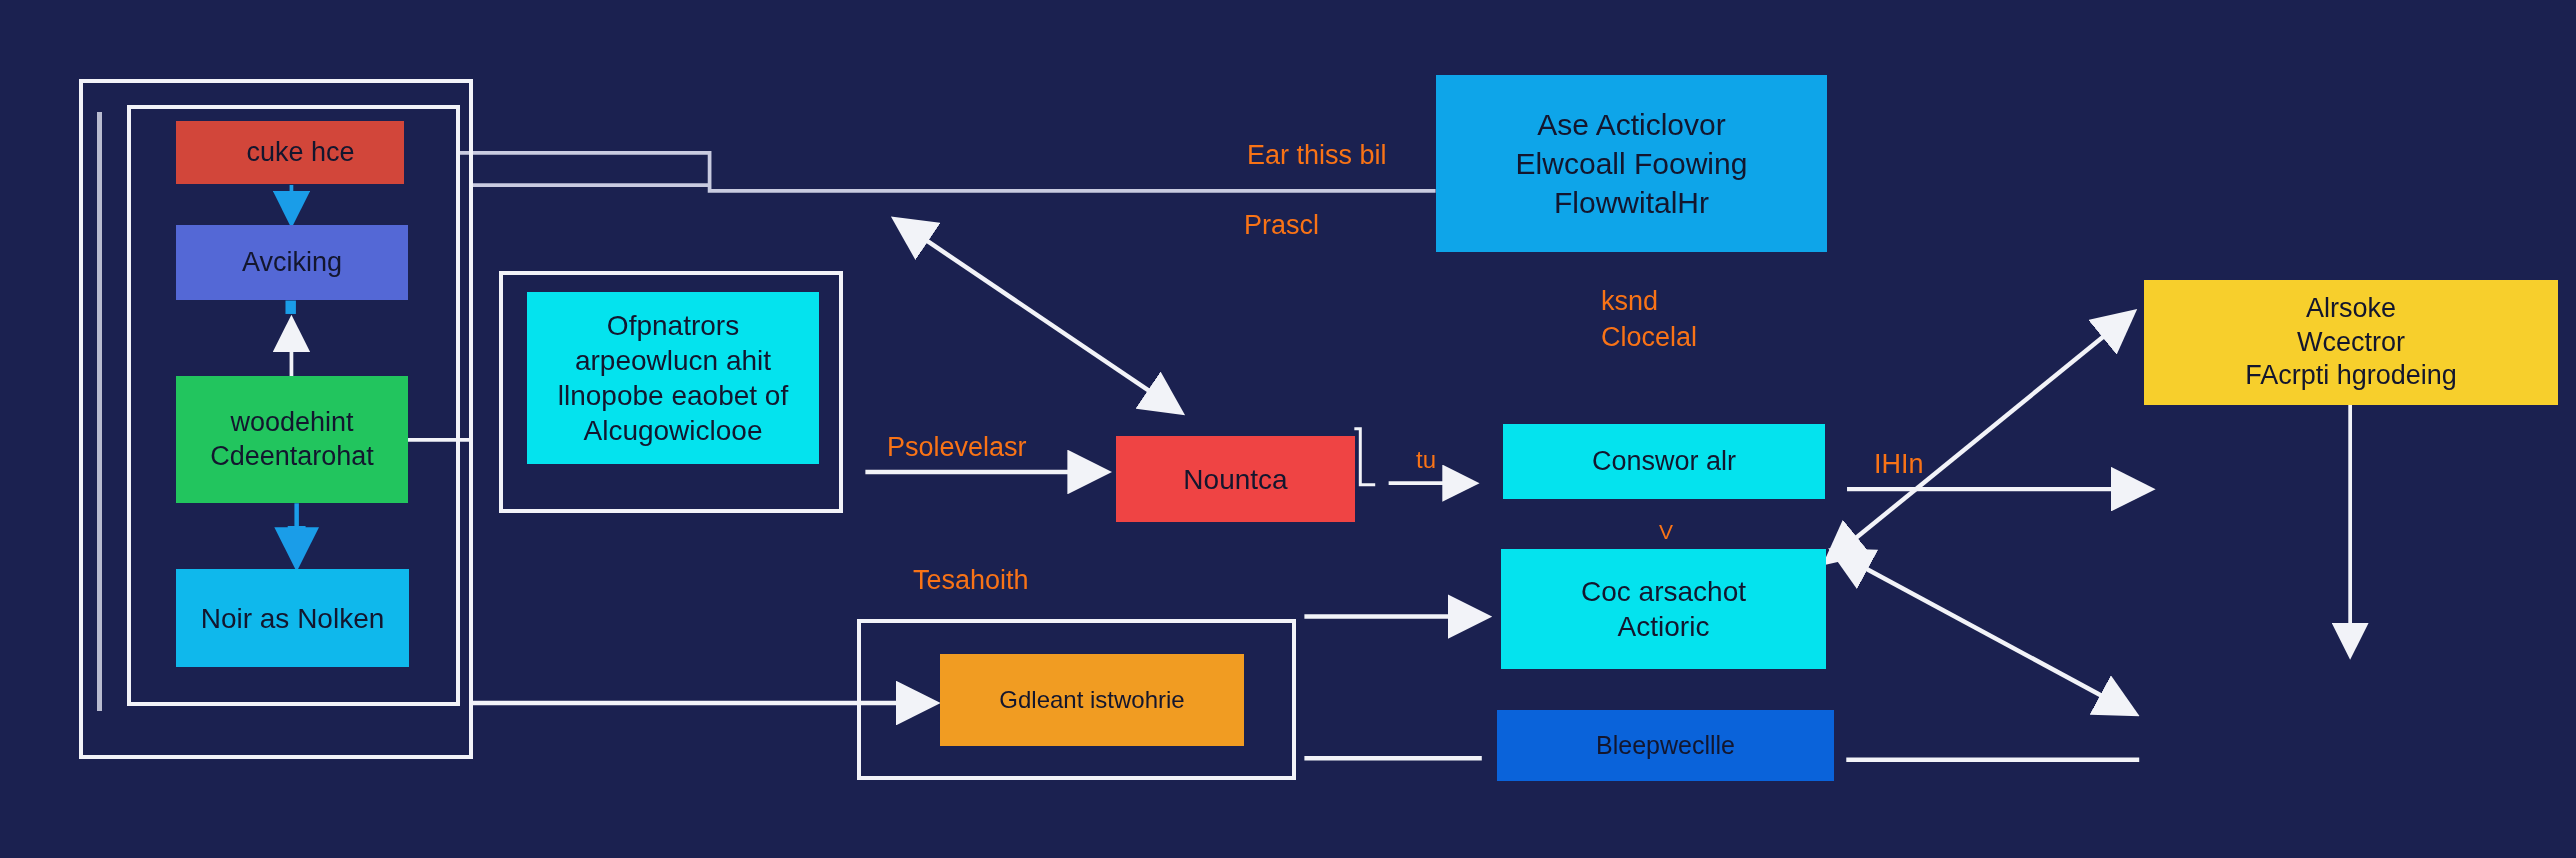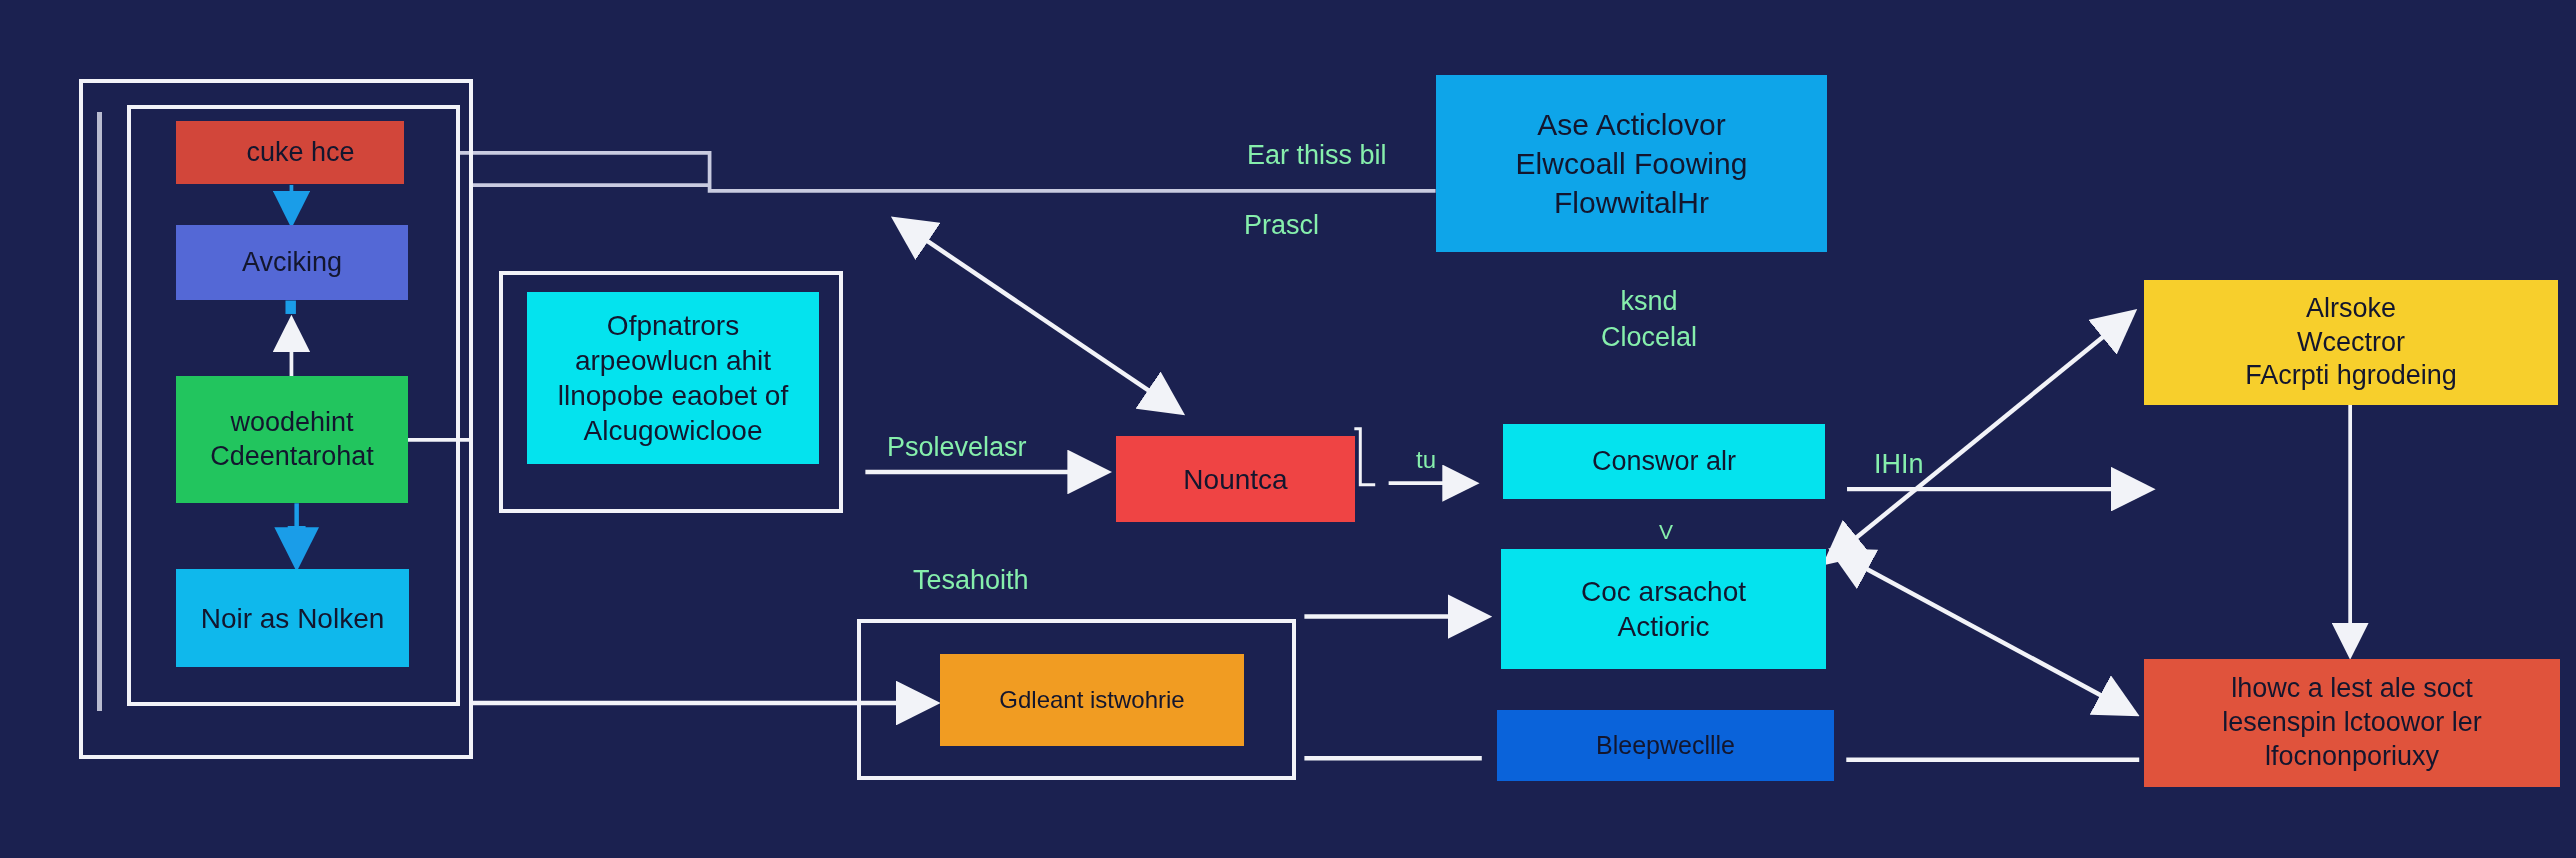--- a/index.html
+++ b/index.html
@@ -11,21 +11,21 @@
   }
   .canvas { position: absolute; left: 0; top: 0; width: 2576px; height: 859px; }
   svg.wires { position: absolute; left: 0; top: 0; width: 2576px; height: 859px; }
   .frame { position: absolute; box-sizing: border-box; border: 4.5px solid #f2f3f8; }
   .node {
     position: absolute; box-sizing: border-box;
     display: flex; align-items: center; justify-content: center;
     text-align: center; color: #13162e; line-height: 1.25;
     white-space: pre-line;
   }
-  .lbl { position: absolute; color: #86efac; font-size: 27px; white-space: nowrap; }
+  .lbl { position: absolute; color: #f97316; font-size: 27px; white-space: nowrap; }
   .gray-line { position: absolute; width: 4.5px; background: #b9bcd0; }
 </style>
 </head>
 <body>
 
 <div class="canvas">
 
   <svg class="wires" viewBox="0 0 3456 1152">
     <defs>
       <marker id="ah" markerWidth="10" markerHeight="10" refX="8" refY="5" orient="auto" markerUnits="strokeWidth">
@@ -117,29 +117,24 @@
   </div>
   <div class="node" style="left:1497px;top:710px;width:337px;height:71px;background:#0a63da;font-size:25px;">
     <span>Bleepwecllle</span>
   </div>
 
   <div class="node" style="left:2144px;top:280px;width:414px;height:125px;background:#f7cf2c;font-size:27px;">
     <span>Alrsoke
 Wcectror
 FAcrpti hgrodeing</span>
   </div>
-  <div class="node" style="left:2144px;top:659px;width:416px;height:128px;background:#e0533c;font-size:27px;">
-    <span>lhowc a lest ale soct
-lesenspin lctoowor ler
-lfocnonporiuxy</span>
-  </div>
 
   <div class="lbl" style="left:1247px;top:140px;">Ear thiss bil</div>
   <div class="lbl" style="left:1244px;top:210px;">Prascl</div>
-  <div class="lbl" style="left:1601px;top:283px;white-space:pre-line;text-align:center;line-height:1.35;">ksnd
+  <div class="lbl" style="left:1601px;top:283px;white-space:pre-line;text-align:left;line-height:1.35;">ksnd
 Clocelal</div>
   <div class="lbl" style="left:887px;top:432px;">Psolevelasr</div>
   <div class="lbl" style="left:1416px;top:446px;font-size:24px;">tu</div>
   <div class="lbl" style="left:1659px;top:520px;font-size:21px;">V</div>
   <div class="lbl" style="left:1874px;top:449px;">IHIn</div>
   <div class="lbl" style="left:913px;top:565px;">Tesahoith</div>
 </div>
 
 
 </body></html>

